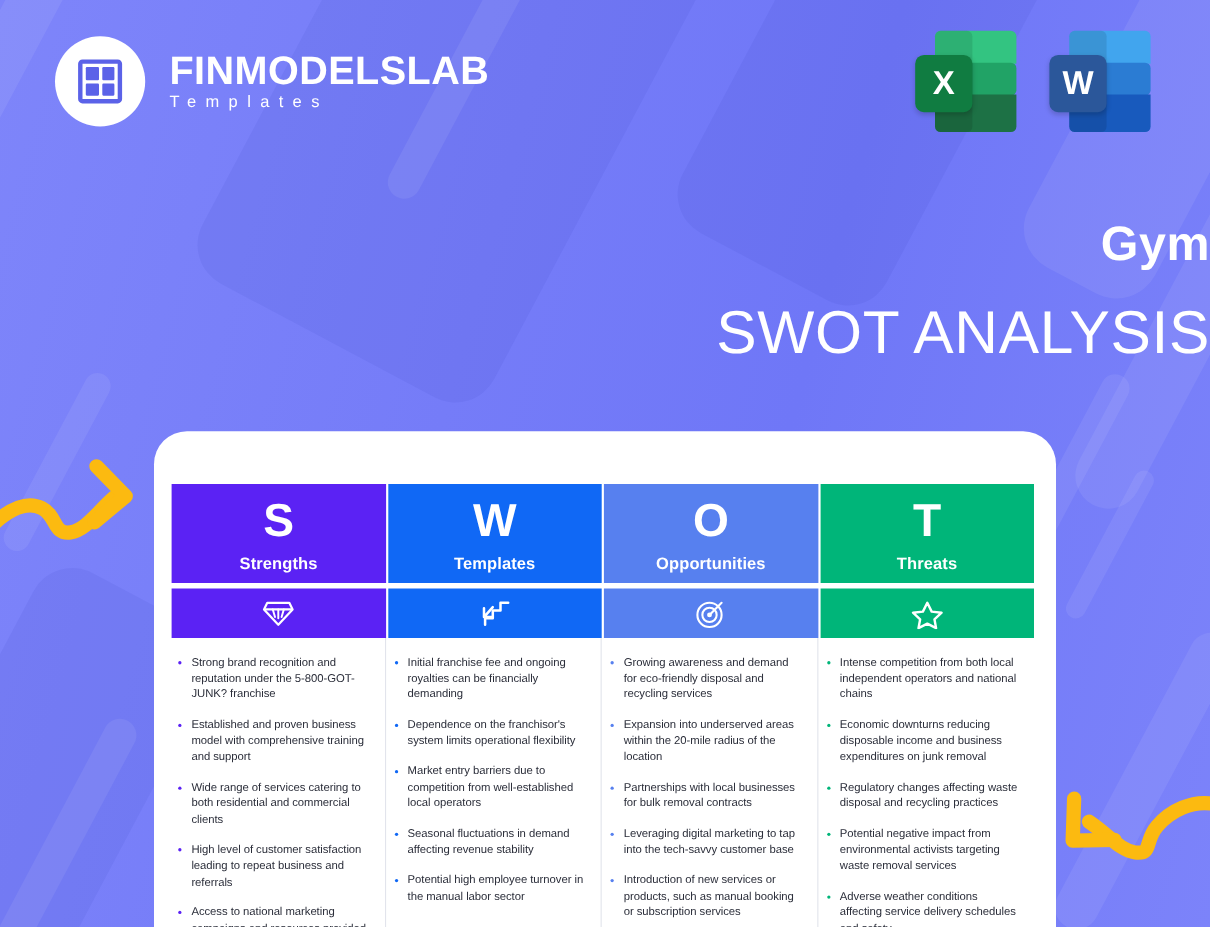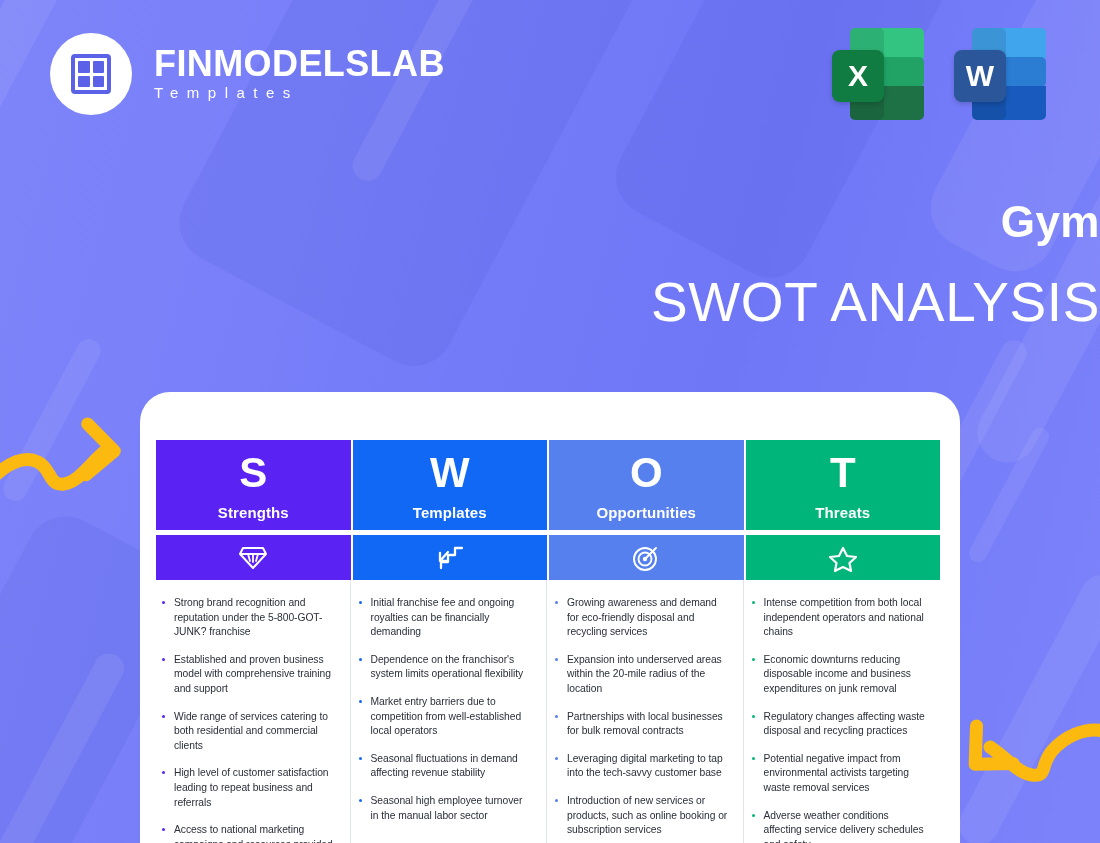--- a/index.html
+++ b/index.html
@@ -243,21 +243,21 @@
             <path d="M27,4 L20,4 L20,11 L13,11 L13,18 L6,18 L6,24" fill="none" stroke="#fff" stroke-width="2.3" stroke-linejoin="round" stroke-linecap="round"></path>
             <path d="M13,8 L5,17 L13,17 M5,17 L5,9" fill="none" stroke="#fff" stroke-width="2.3" stroke-linejoin="round" stroke-linecap="round"></path>
           </svg>
         </div>
         <div class="col-body" data-name="swot-body-weaknesses">
           <ul class="points" data-name="swot-points-weaknesses">
             <li data-name="list-item">Initial franchise fee and ongoing royalties can be financially demanding</li>
             <li data-name="list-item">Dependence on the franchisor's system limits operational flexibility</li>
             <li data-name="list-item">Market entry barriers due to competition from well-established local operators</li>
             <li data-name="list-item">Seasonal fluctuations in demand affecting revenue stability</li>
-            <li data-name="list-item">Seasonal high employee turnover in the manual labor sector</li>
+            <li data-name="list-item">Potential high employee turnover in the manual labor sector</li>
           </ul>
         </div>
       </div>
 
       <div class="col" data-name="swot-column-opportunities">
         <div class="col-head" data-name="swot-header-opportunities" style="background:#5780EF;">
           <div class="head-letter" data-name="swot-letter">O</div>
           <div class="head-label" data-name="swot-label">Opportunities</div>
         </div>
         <div class="col-icon" data-name="swot-icon-band-opportunities" style="background:#5780EF;">
@@ -267,21 +267,21 @@
             <circle cx="13" cy="15" r="2.2" fill="#fff"></circle>
             <path d="M13,15 L24,4" stroke="#fff" stroke-width="1.9" stroke-linecap="round"></path>
           </svg>
         </div>
         <div class="col-body" data-name="swot-body-opportunities">
           <ul class="points" data-name="swot-points-opportunities">
             <li data-name="list-item">Growing awareness and demand for eco-friendly disposal and recycling services</li>
             <li data-name="list-item">Expansion into underserved areas within the 20-mile radius of the location</li>
             <li data-name="list-item">Partnerships with local businesses for bulk removal contracts</li>
             <li data-name="list-item">Leveraging digital marketing to tap into the tech-savvy customer base</li>
-            <li data-name="list-item">Introduction of new services or products, such as online booking or subscription services</li>
+            <li data-name="list-item">Introduction of new services or products, such as manual booking or subscription services</li>
           </ul>
         </div>
       </div>
 
       <div class="col" data-name="swot-column-threats">
         <div class="col-head" data-name="swot-header-threats" style="background:#00B579;">
           <div class="head-letter" data-name="swot-letter">T</div>
           <div class="head-label" data-name="swot-label">Threats</div>
         </div>
         <div class="col-icon" data-name="swot-icon-band-threats" style="background:#00B579;">

